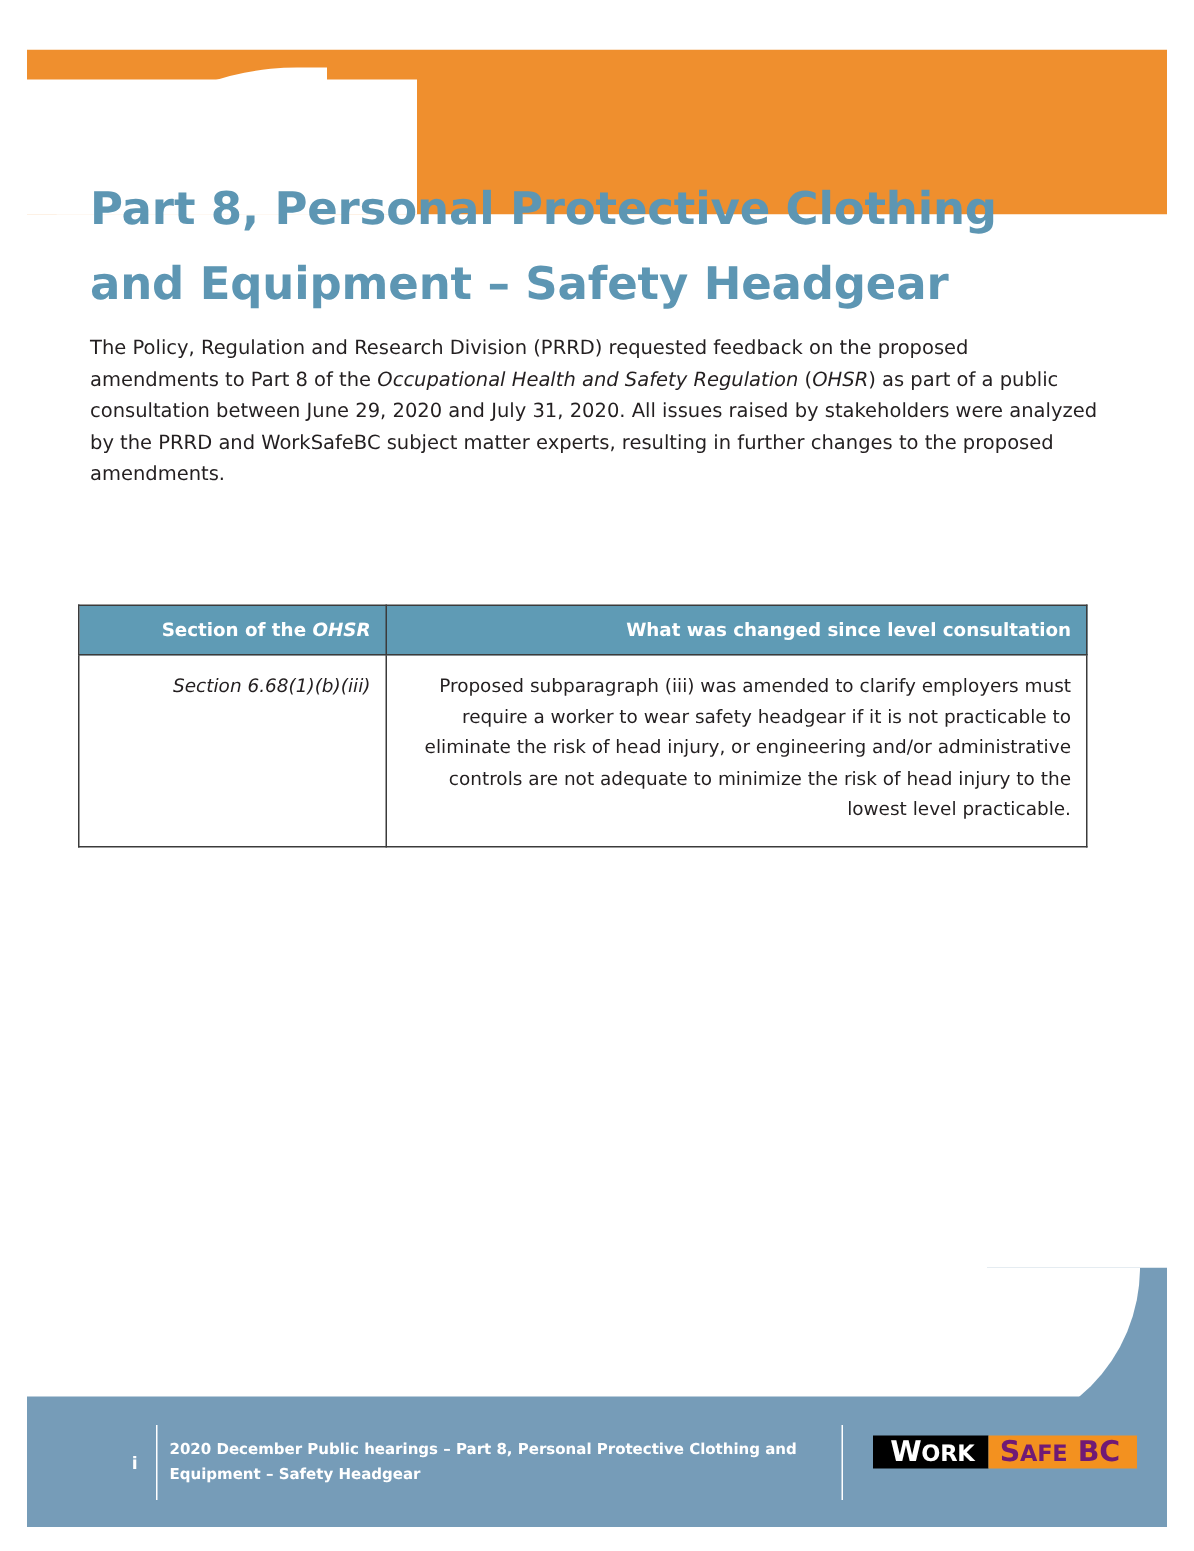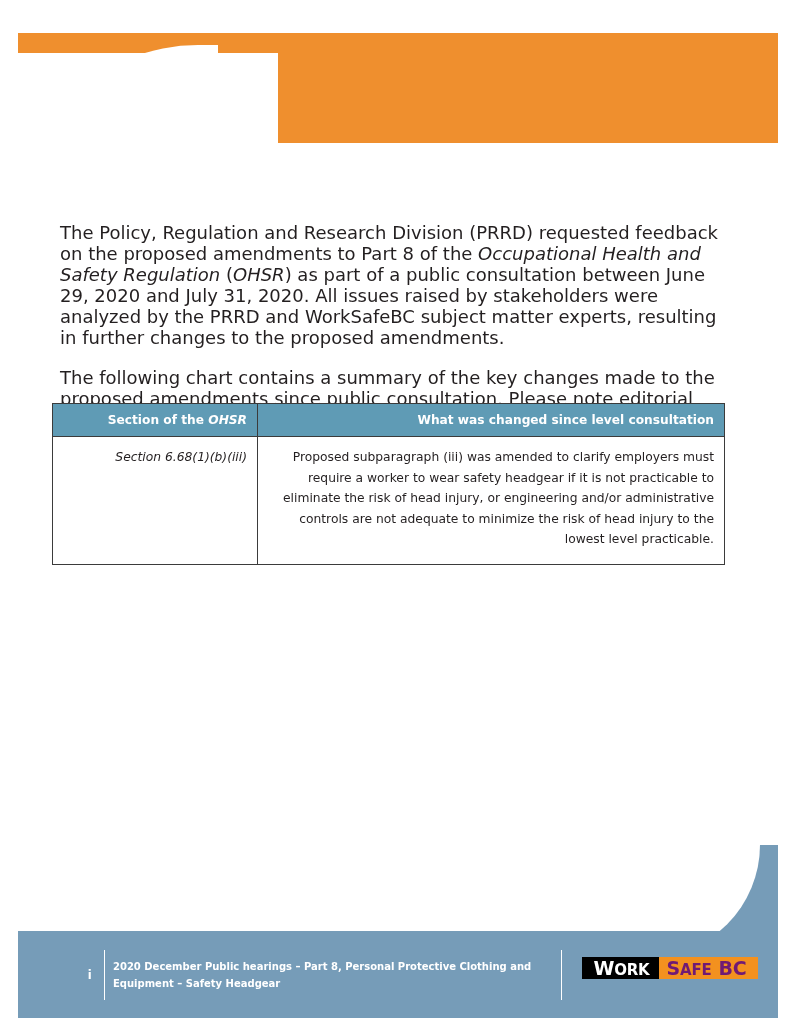--- a/index.html
+++ b/index.html
@@ -189,21 +189,21 @@
     letter-spacing: -0.1px;
   }
 
   
   .body-copy {
     position: absolute;
     left: 60px;
     top: 222px;
     width: 674px;
     color: #231f20;
-    font-size: 18px;
+    font-size: 13px;
     line-height: 21px;
   }
   .body-copy p {
     margin: 0 0 19px 0;
   }
   .body-copy em { font-style: italic; }
 
   
   .change-table {
     position: absolute;
@@ -244,24 +244,27 @@
 <body>
 
 <div class="page">
 
   <div class="header-band">
     <div class="bar"></div>
     <div class="notch-fill"></div>
     <div class="notch"></div>
   </div>
 
+  <h1 class="doc-title">
+    <span>Part 8, Personal Protective Clothing</span><br>
+    <span>and Equipment – Safety Headgear</span>
+  </h1>
 
   <div class="body-copy">
     <p><span>The Policy, Regulation and Research Division (PRRD) requested feedback on the proposed amendments to Part 8 of the </span><em>Occupational Health and Safety Regulation</em><span> (</span><em>OHSR</em><span>) as part of a public consultation between June 29, 2020 and July 31, 2020. All issues raised by stakeholders were analyzed by the PRRD and WorkSafeBC subject matter experts, resulting in further changes to the proposed amendments.</span></p>
-    <p><span>The following chart contains a summary of the key changes made to the proposed amendments since public consultation. Please note editorial revisions are not included in the changes listed below.</span></p>
   </div>
 
   <table class="change-table">
     <colgroup>
       <col class="col-section">
       <col>
     </colgroup>
     <thead>
       <tr>
         <th><span>Section of the </span><em>OHSR</em></th>

